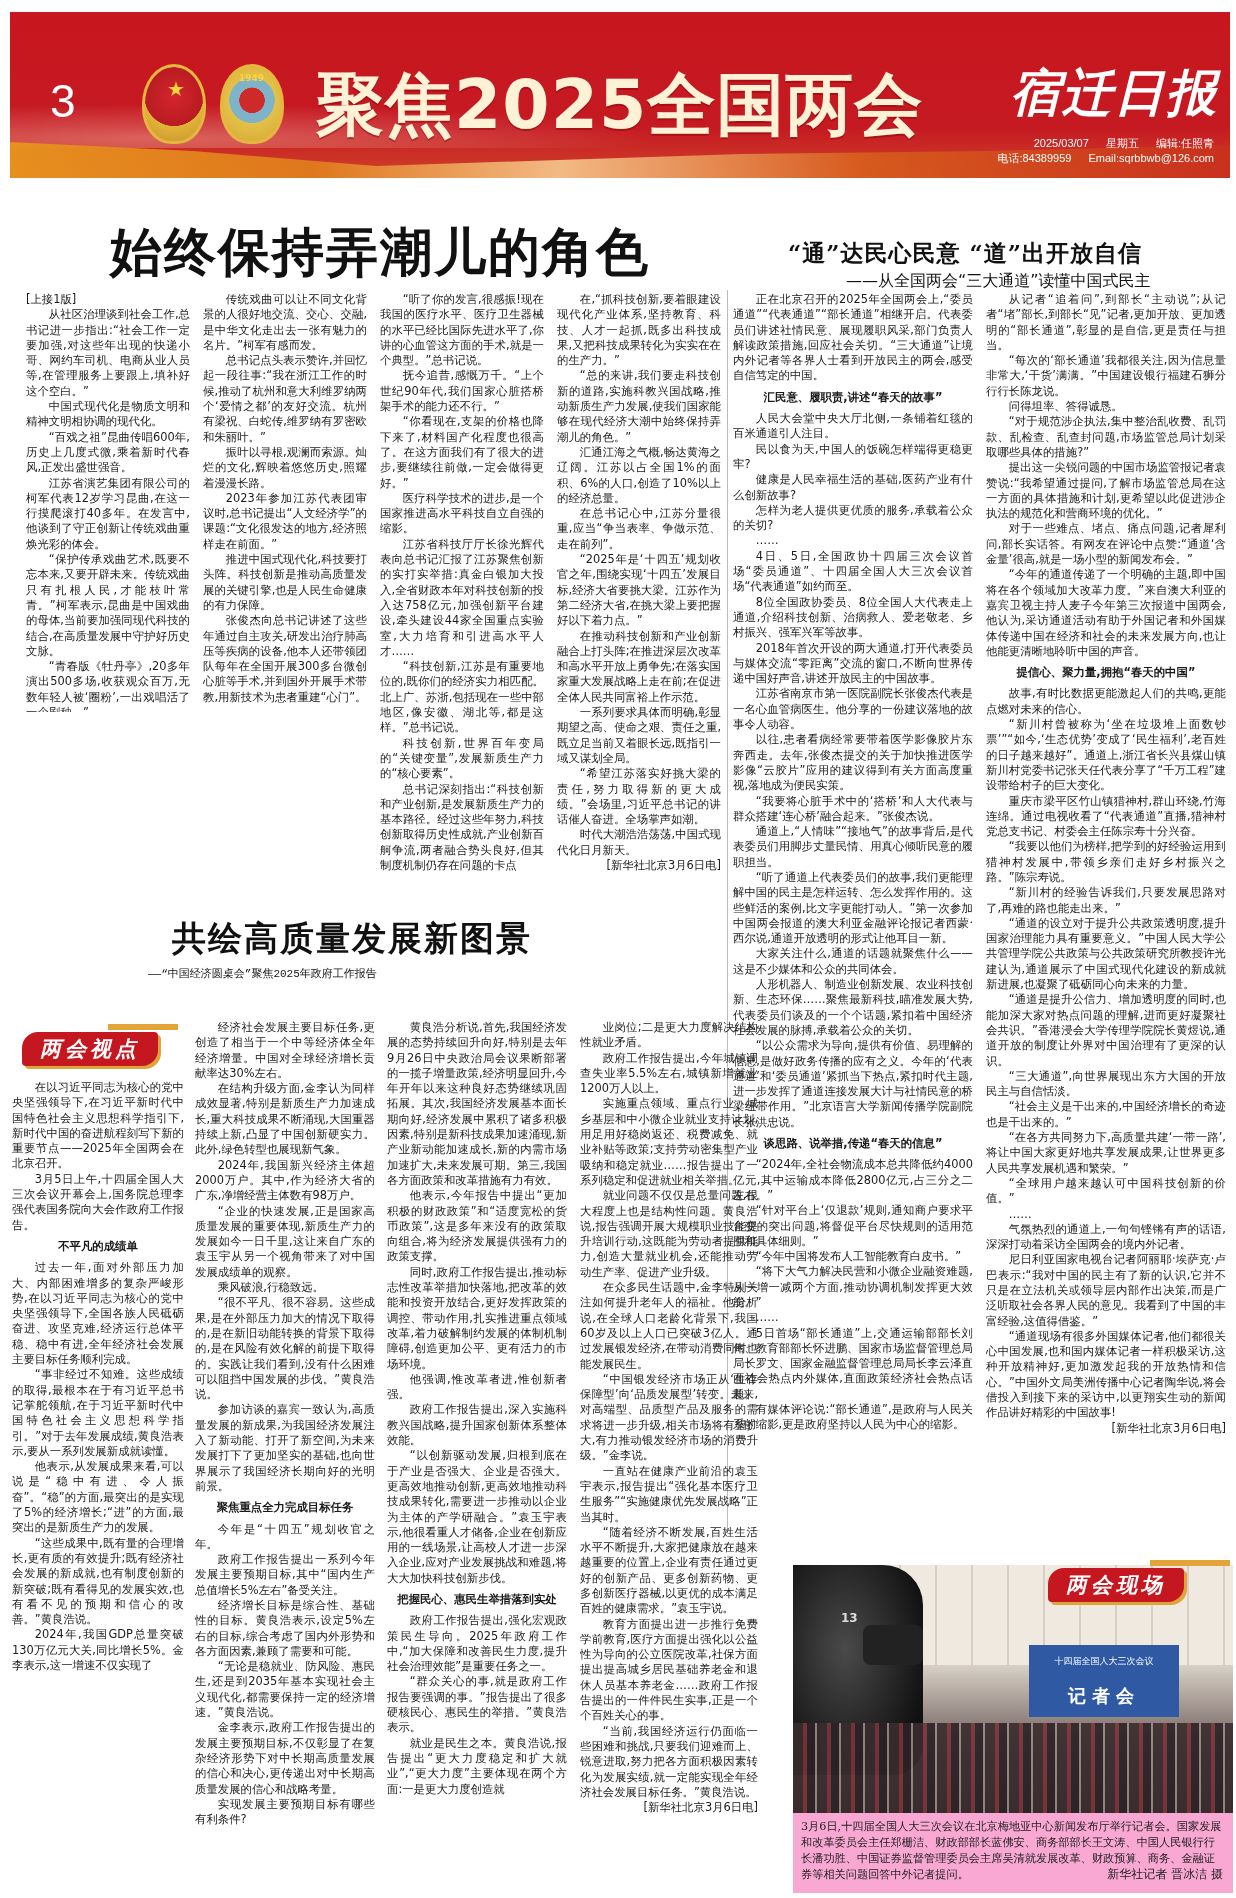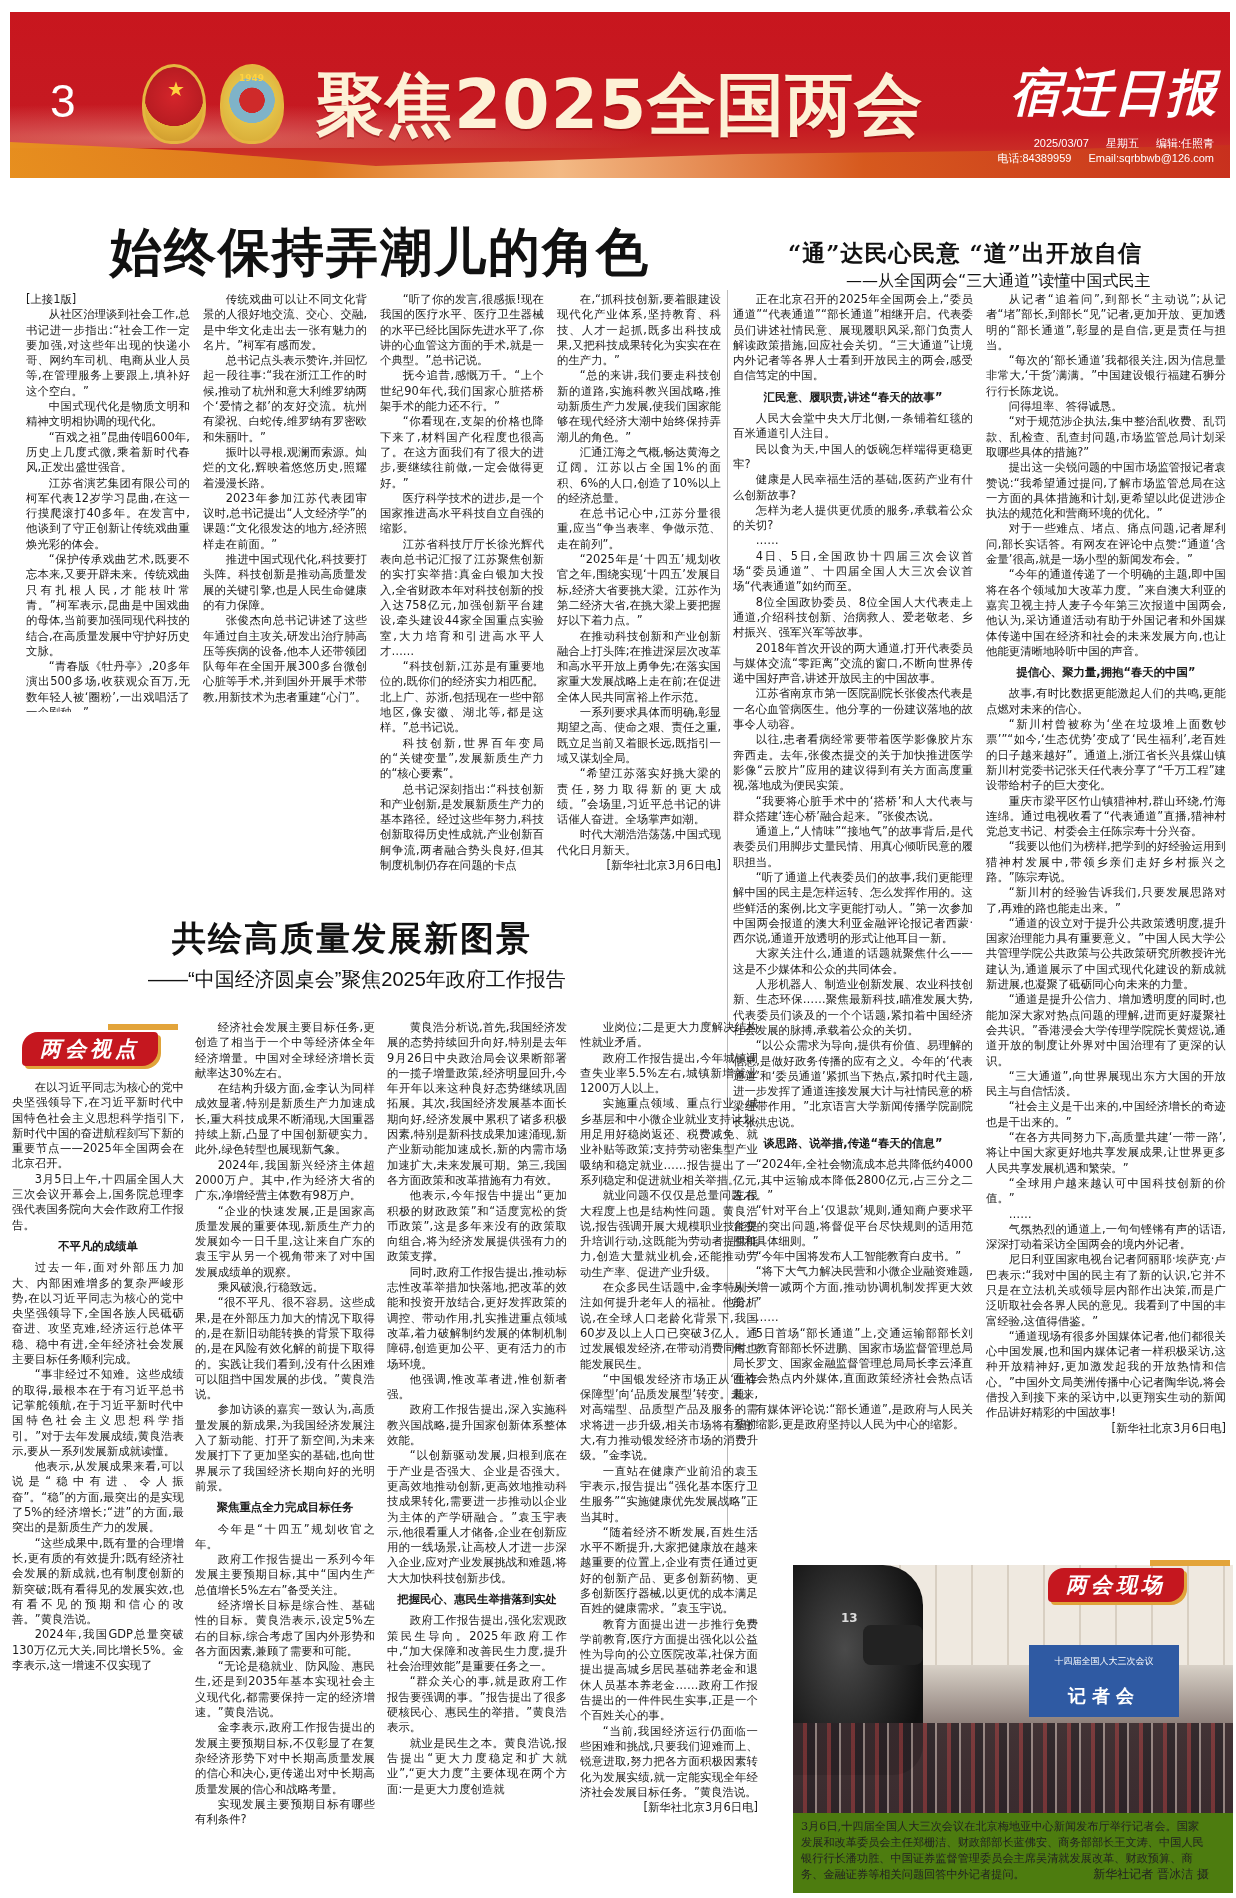--- a/index.html
+++ b/index.html
@@ -64,21 +64,21 @@
     font-family: "DejaVu Serif", serif;
   }
   .h-right-sub {
     position: absolute; left: 846px; top: 271px; font-size: 16px; font-family: "DejaVu Sans", sans-serif;
   }
   .h-mid {
     position: absolute; left: 172px; top: 916px; font-size: 34px; font-weight: bold; letter-spacing: 2px;
     font-family: "DejaVu Serif", serif;
   }
   .h-mid-sub {
-    position: absolute; left: 148px; top: 966px; font-size: 20px; font-family: Liberation Sans, sans-serif;
+    position: absolute; left: 148px; top: 966px; font-size: 11px; font-family: Liberation Mono, monospace;
   }
 
   
   .col {
     position: absolute; font-size: 11.4px; line-height: 15.3px; text-align: justify;
     font-family: "DejaVu Sans", sans-serif; color: #1a1a1a; overflow: hidden;
   }
   .col p { text-indent: 2em; }
   .col p.noindent { text-indent: 0; }
   .col p.sub { text-indent: 0; text-align: center; font-weight: bold; margin: 6px 0; }
@@ -105,22 +105,22 @@
     font-family: "DejaVu Serif", serif; text-align: center; }
   .photo .screen .l1 { font-size: 9px; margin-top: 10px; }
   .photo .screen .l2 { font-size: 18px; font-weight: bold; margin-top: 16px; letter-spacing: 6px; }
   .photo .camera { position: absolute; left: 0; top: 0; width: 130px; height: 210px;
     background: radial-gradient(ellipse at 40% 40%, #4a4a4a, #111 75%); border-radius: 0 40px 30px 0; }
   .photo .camera .lens { position: absolute; left: 70px; top: 60px; width: 60px; height: 40px; background: #222; border-radius: 8px; }
   .photo .camera .num { position: absolute; left: 48px; top: 46px; color: #ddd; font-size: 12px; font-weight: bold; }
   .photo .crowd { position: absolute; left: 0; bottom: 0; width: 100%; height: 90px;
     background: repeating-linear-gradient(90deg, #3a2b2e 0 10px, #7b3537 10px 14px, #2b2226 14px 22px, #9b8a86 22px 24px); opacity: 0.9; }
   .photo-caption {
-    position: absolute; left: 793px; top: 1813px; width: 440px; height: 80px; background: #4d7c0f;
-    font-family: "DejaVu Serif", serif; font-size: 11.2px; line-height: 16px; padding: 6px 24px 0 8px; color: #222;
+    position: absolute; left: 793px; top: 1813px; width: 440px; height: 80px; background: #f9a8d4;
+    font-family: "DejaVu Serif", serif; font-size: 11.2px; line-height: 16px; padding: 6px 10px 0 8px; color: #222;
   }
   .photo-caption .credit { float: right; font-family: "DejaVu Sans", sans-serif; font-size: 12px; margin-top: -1px; }
 </style>
 </head>
 <body>
 
 <div class="masthead">
   <div class="wave2"></div>
   <div class="wave"></div>
   <div class="page-number">3</div>

